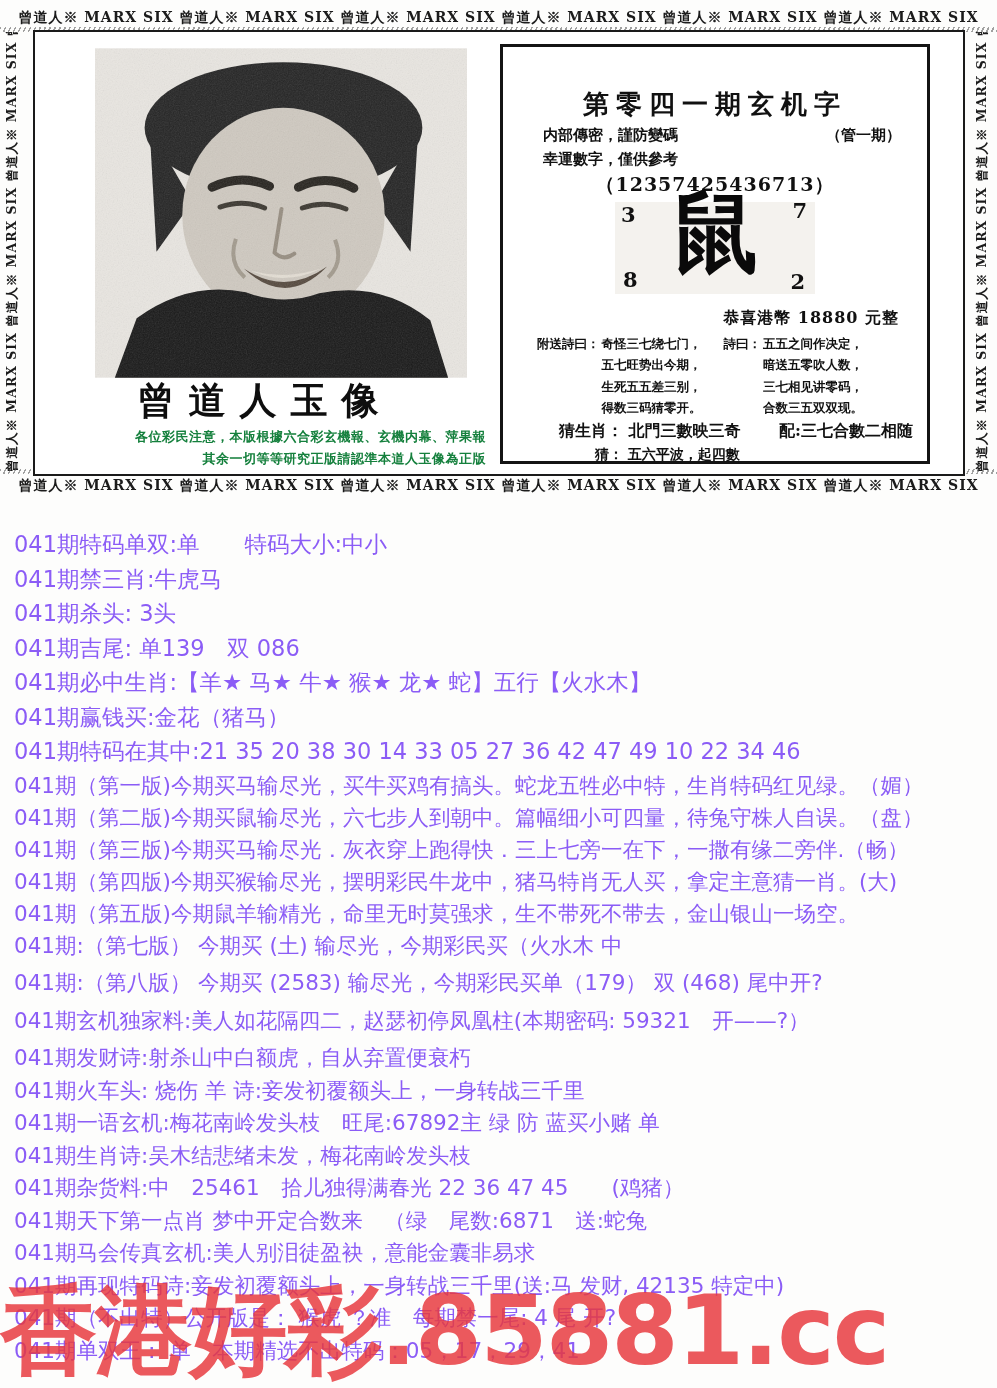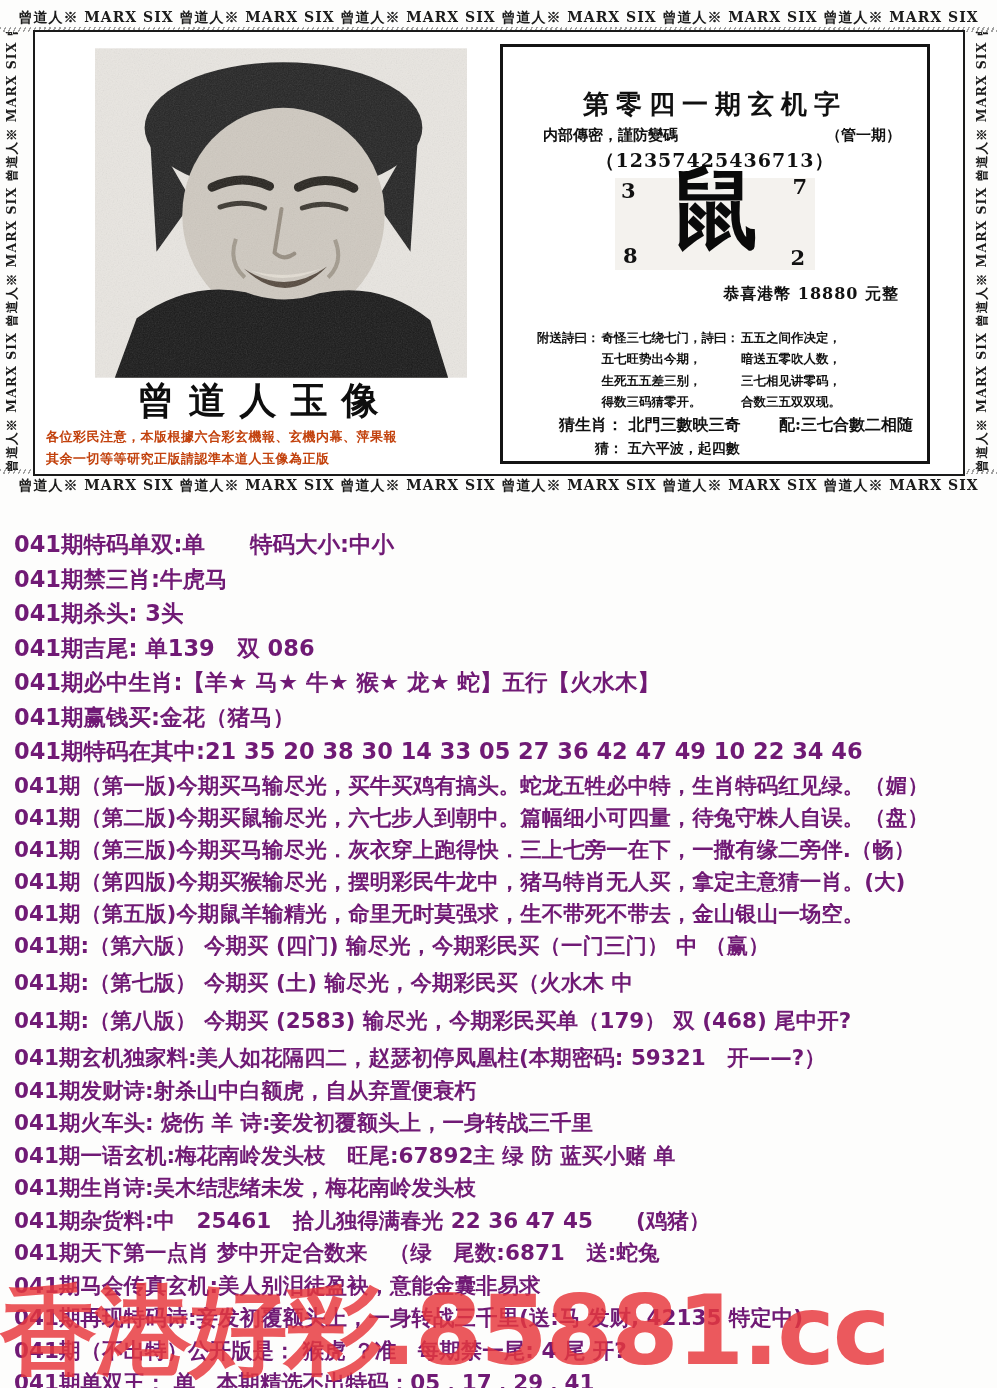--- a/index.html
+++ b/index.html
@@ -38,21 +38,21 @@
   
   .photo{position:absolute;left:95px;top:48px;width:372px;height:330px;}
   .caption{
     position:absolute;left:60px;top:376px;width:410px;
     text-align:center;font-family:Liberation Serif, serif;font-weight:900;
     font-size:37px;letter-spacing:14px;color:#0e0e0e;
   }
   .note{
     position:absolute;left:46px;width:440px;
     font-family:Liberation Sans, sans-serif;font-weight:600;font-size:13px;
-    letter-spacing:.5px;color:#c2410c;white-space:nowrap;overflow:hidden;
+    letter-spacing:.5px;color:#15803d;white-space:nowrap;overflow:hidden;text-align:right;
   }
   #note1{top:428px;}
   #note2{top:450px;}
   
   .panel{
     position:absolute;left:500px;top:44px;width:430px;height:420px;
     border:3px solid #141414;box-sizing:border-box;background:#fff;
     font-family:"DejaVu Serif",serif;color:#111;
   }
   .panel-title{
@@ -69,34 +69,34 @@
   .zchar{
     position:absolute;left:0;right:0;top:-14px;text-align:center;
     font-size:88px;font-weight:900;line-height:1;color:#0a0a0a;
   }
   .corner{position:absolute;font-size:21px;font-weight:700;}
   .corner.tl{left:6px;top:0px;}
   .corner.tr{right:8px;top:-4px;}
   .corner.bl{left:8px;bottom:2px;}
   .corner.br{right:10px;bottom:0px;}
   .prize{margin:14px 28px 0 0;text-align:right;font-size:16px;font-weight:700;letter-spacing:1px;}
-  .poems{display:flex;margin:22px 0 0 34px;font-size:12.5px;font-weight:700;line-height:1.7;}
+  .poems{display:flex;margin:4px 0 0 34px;gap:22px;font-size:12.5px;font-weight:700;line-height:1.7;}
   .poem-col{display:flex;align-items:flex-start;}
   .plabel{white-space:nowrap;margin-right:2px;}
   .poem-lines div{white-space:nowrap;}
   .guess-row{
     display:flex;justify-content:space-between;
     margin:3px 14px 0 56px;font-size:16px;font-weight:700;white-space:nowrap;
   }
   .guess2{margin:4px 0 0 92px;font-size:14px;font-weight:700;}
   
   #body-lines{position:absolute;left:14px;top:533px;width:975px;}
   .body-line{
-    font-size:21.5px;font-weight:700;line-height:1;margin-bottom:10.5px;
-    white-space:nowrap;overflow:hidden;color:#701a75;
+    font-size:21.5px;font-weight:400;line-height:1;margin-bottom:10.5px;
+    white-space:nowrap;overflow:hidden;color:#8b5cf6;
   }
   .body-line:nth-child(-n+7){font-size:22.5px;margin-bottom:12px;}
   .body-line:nth-child(n+13):nth-child(-n+15){margin-bottom:16px;}
   .body-line:nth-child(n+16){margin-bottom:11px;}
   
   .watermark{
     position:absolute;left:0px;top:1282px;width:997px;
     font-size:97px;font-weight:900;letter-spacing:-2px;line-height:1;
     white-space:nowrap;opacity:.83;pointer-events:none;z-index:5;
     font-family:"DejaVu Sans",sans-serif;
@@ -147,20 +147,21 @@
 <div class="caption">曾道人玉像</div>
 <div class="note" id="note1">各位彩民注意，本版根據六合彩玄機報、玄機内幕、萍果報</div>
 <div class="note" id="note2">其余一切等等研究正版請認準本道人玉像為正版</div>
 
 <div class="panel">
   <div class="panel-title">第零四一期玄机字</div>
   <div class="panel-row">
     <span>内部傳密，謹防變碼</span>
     <span>（管一期）</span>
   </div>
+  <div class="panel-line2">幸運數字，僅供參考</div>
   <div class="lucky">（12357425436713）</div>
   <div class="zodiac-wrap">
     <span class="corner tl">3</span>
     <span class="corner tr">7</span>
     <span class="corner bl">8</span>
     <span class="corner br">2</span>
     <div class="zchar">鼠</div>
   </div>
   <div class="prize">恭喜港幣 18880 元整</div>
   <div class="poems">
@@ -196,21 +197,20 @@
     <div class="body-line">041期杀头: 3头</div>
     <div class="body-line">041期吉尾: 单139　双 086</div>
     <div class="body-line">041期必中生肖:【羊★ 马★ 牛★ 猴★ 龙★ 蛇】五行【火水木】</div>
     <div class="body-line">041期赢钱买:金花（猪马）</div>
     <div class="body-line">041期特码在其中:21 35 20 38 30 14 33 05 27 36 42 47 49 10 22 34 46</div>
     <div class="body-line">041期（第一版)今期买马输尽光，买牛买鸡有搞头。蛇龙五牲必中特，生肖特码红见绿。（媚）</div>
     <div class="body-line">041期（第二版)今期买鼠输尽光，六七步人到朝中。篇幅细小可四量，待兔守株人自误。（盘）</div>
     <div class="body-line">041期（第三版)今期买马输尽光．灰衣穿上跑得快．三上七旁一在下，一撒有缘二旁伴.（畅）</div>
     <div class="body-line">041期（第四版)今期买猴输尽光，摆明彩民牛龙中，猪马特肖无人买，拿定主意猜一肖。(大)</div>
     <div class="body-line">041期（第五版)今期鼠羊输精光，命里无时莫强求，生不带死不带去，金山银山一场空。</div>
-    <div class="body-line">041期:（第六版） 今期买 (四门) 输尽光，今期彩民买（一门三门） 中 （赢）</div>
     <div class="body-line">041期:（第七版） 今期买 (土) 输尽光，今期彩民买（火水木 中</div>
     <div class="body-line">041期:（第八版） 今期买 (2583) 输尽光，今期彩民买单（179） 双 (468) 尾中开?</div>
     <div class="body-line">041期玄机独家料:美人如花隔四二，赵瑟初停凤凰柱(本期密码: 59321　开——?）</div>
     <div class="body-line">041期发财诗:射杀山中白额虎，自从弃置便衰朽</div>
     <div class="body-line">041期火车头: 烧伤 羊 诗:妾发初覆额头上，一身转战三千里</div>
     <div class="body-line">041期一语玄机:梅花南岭发头枝　旺尾:67892主 绿 防 蓝买小赌 单</div>
     <div class="body-line">041期生肖诗:吴木结悲绪未发，梅花南岭发头枝</div>
     <div class="body-line">041期杂货料:中　25461　拾儿独得满春光 22 36 47 45　　(鸡猪）</div>
     <div class="body-line">041期天下第一点肖 梦中开定合数来　（绿　尾数:6871　送:蛇兔</div>
     <div class="body-line">041期马会传真玄机:美人别泪徒盈袂，意能金囊非易求</div>

